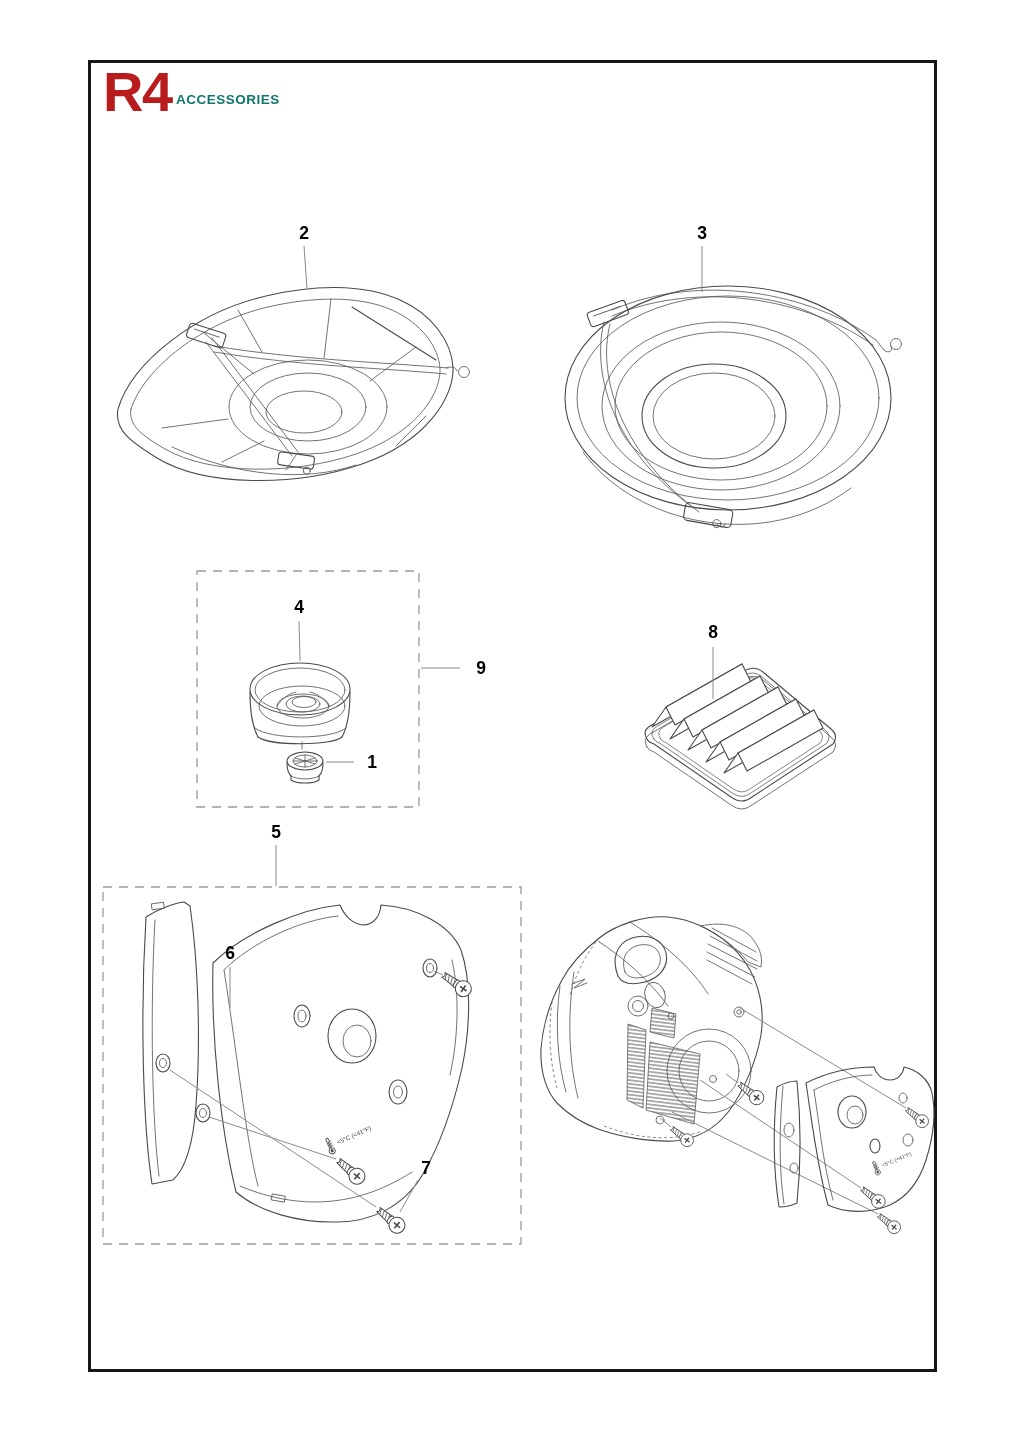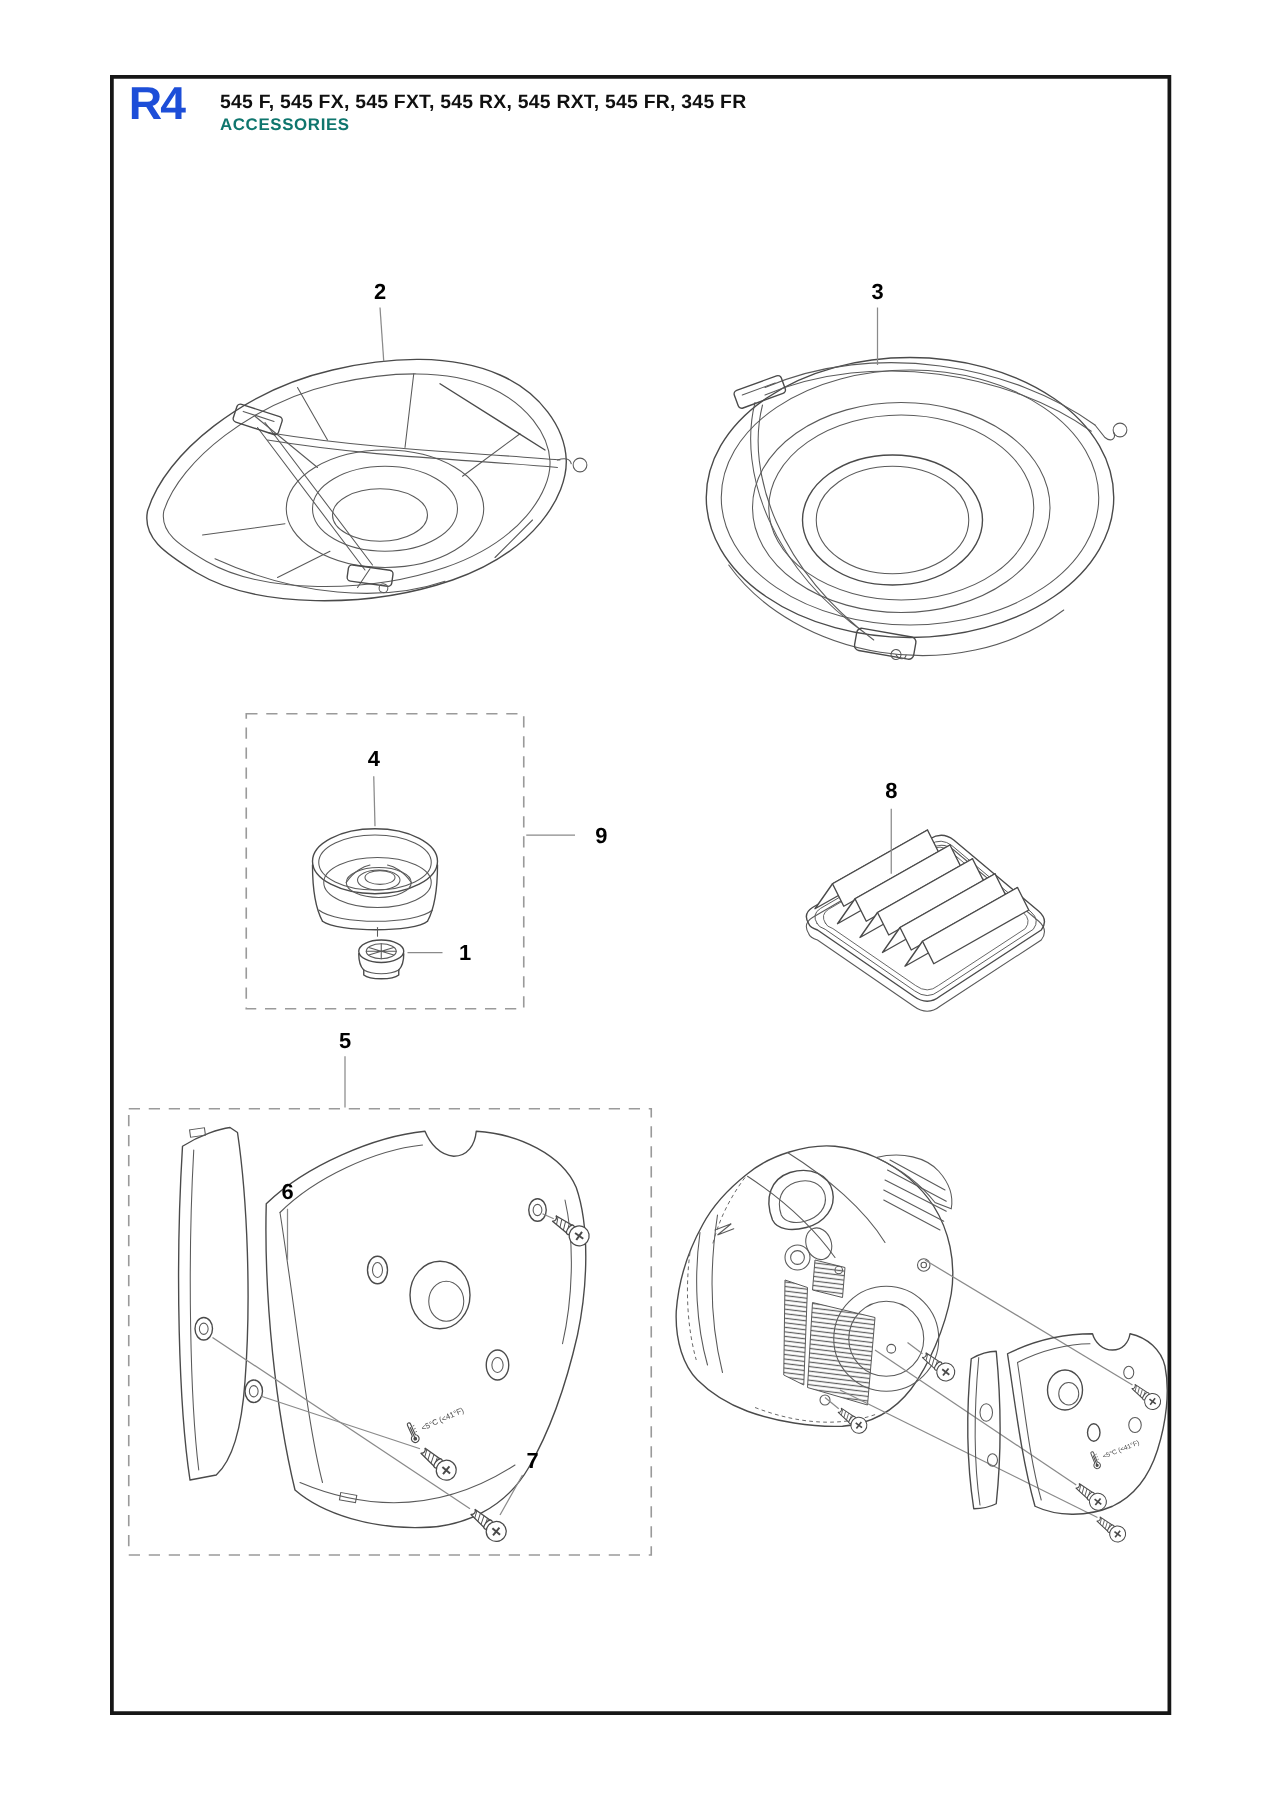--- a/index.html
+++ b/index.html
@@ -1,21 +1,21 @@
 <!DOCTYPE html>
 <html><head>
 <meta charset="utf-8">
 <style>
   html,body{margin:0;padding:0;background:#fff;}
   .page{position:relative;width:1024px;height:1435px;background:#ffffff;
         font-family:"Liberation Sans",sans-serif;overflow:hidden;}
   .frame{position:absolute;left:88px;top:60px;width:849px;height:1312px;
          border:3px solid #161616;box-sizing:border-box;}
-  .hdr-code{position:absolute;left:103px;top:64px;font-size:37px;font-weight:bold;
-            letter-spacing:-1.5px;color:#1d4ed8;line-height:1;}
+  .hdr-code{position:absolute;left:103px;top:64px;font-size:56px;font-weight:bold;
+            letter-spacing:-1.5px;color:#b91c1c;line-height:1;}
   .hdr-models{position:absolute;left:176px;top:73px;font-size:15.5px;font-weight:bold;
               color:#101010;letter-spacing:.2px;white-space:nowrap;}
   .hdr-section{position:absolute;left:176px;top:92px;font-size:13.5px;font-weight:bold;
                color:#0f766e;letter-spacing:.5px;}
   svg.art{position:absolute;left:0;top:0;}
   .ln{stroke:#4a4a4a;fill:none;stroke-width:1.1;stroke-linecap:round;stroke-linejoin:round;}
   .ln-thin{stroke:#5a5a5a;fill:none;stroke-width:.85;stroke-linecap:round;}
   .ln-dash{stroke:#6a6a6a;fill:none;stroke-width:.8;stroke-dasharray:3 2.6;}
   .leader{stroke:#8a8a8a;stroke-width:1;fill:none;}
   .kitbox{stroke:#9a9a9a;stroke-width:1.3;fill:none;stroke-dasharray:9 7;}
@@ -23,21 +23,20 @@
   .tinytxt{font:6.2px "Liberation Sans",sans-serif;fill:#444;}
   .wfill{fill:#ffffff;}
 </style>
 </head>
 <body>
 
 <div class="page">
 
   <div class="frame"></div>
   <div class="hdr-code">R4</div>
-  <div class="hdr-models">545 F, 545 FX, 545 FXT, 545 RX, 545 RXT, 545 FR, 345 FR</div>
   <div class="hdr-section">ACCESSORIES</div>
 
   <svg class="art" width="1024" height="1435" viewBox="0 0 1024 1435">
 
     <defs>
       <pattern id="hatch" width="5" height="3.6" patternUnits="userSpaceOnUse" patternTransform="rotate(7)">
         <path d="M0 1.8 H5" stroke="#5f5f5f" stroke-width="1"></path>
       </pattern>
       <g id="screw" stroke="#4a4a4a" fill="none" stroke-width="1">
         <path d="M -18 -2.6 L -3 -3.8 L -3 3.8 L -18 2.6 A 2.8 2.8 0 0 0 -18 -2.6 Z" fill="#fff"></path>

